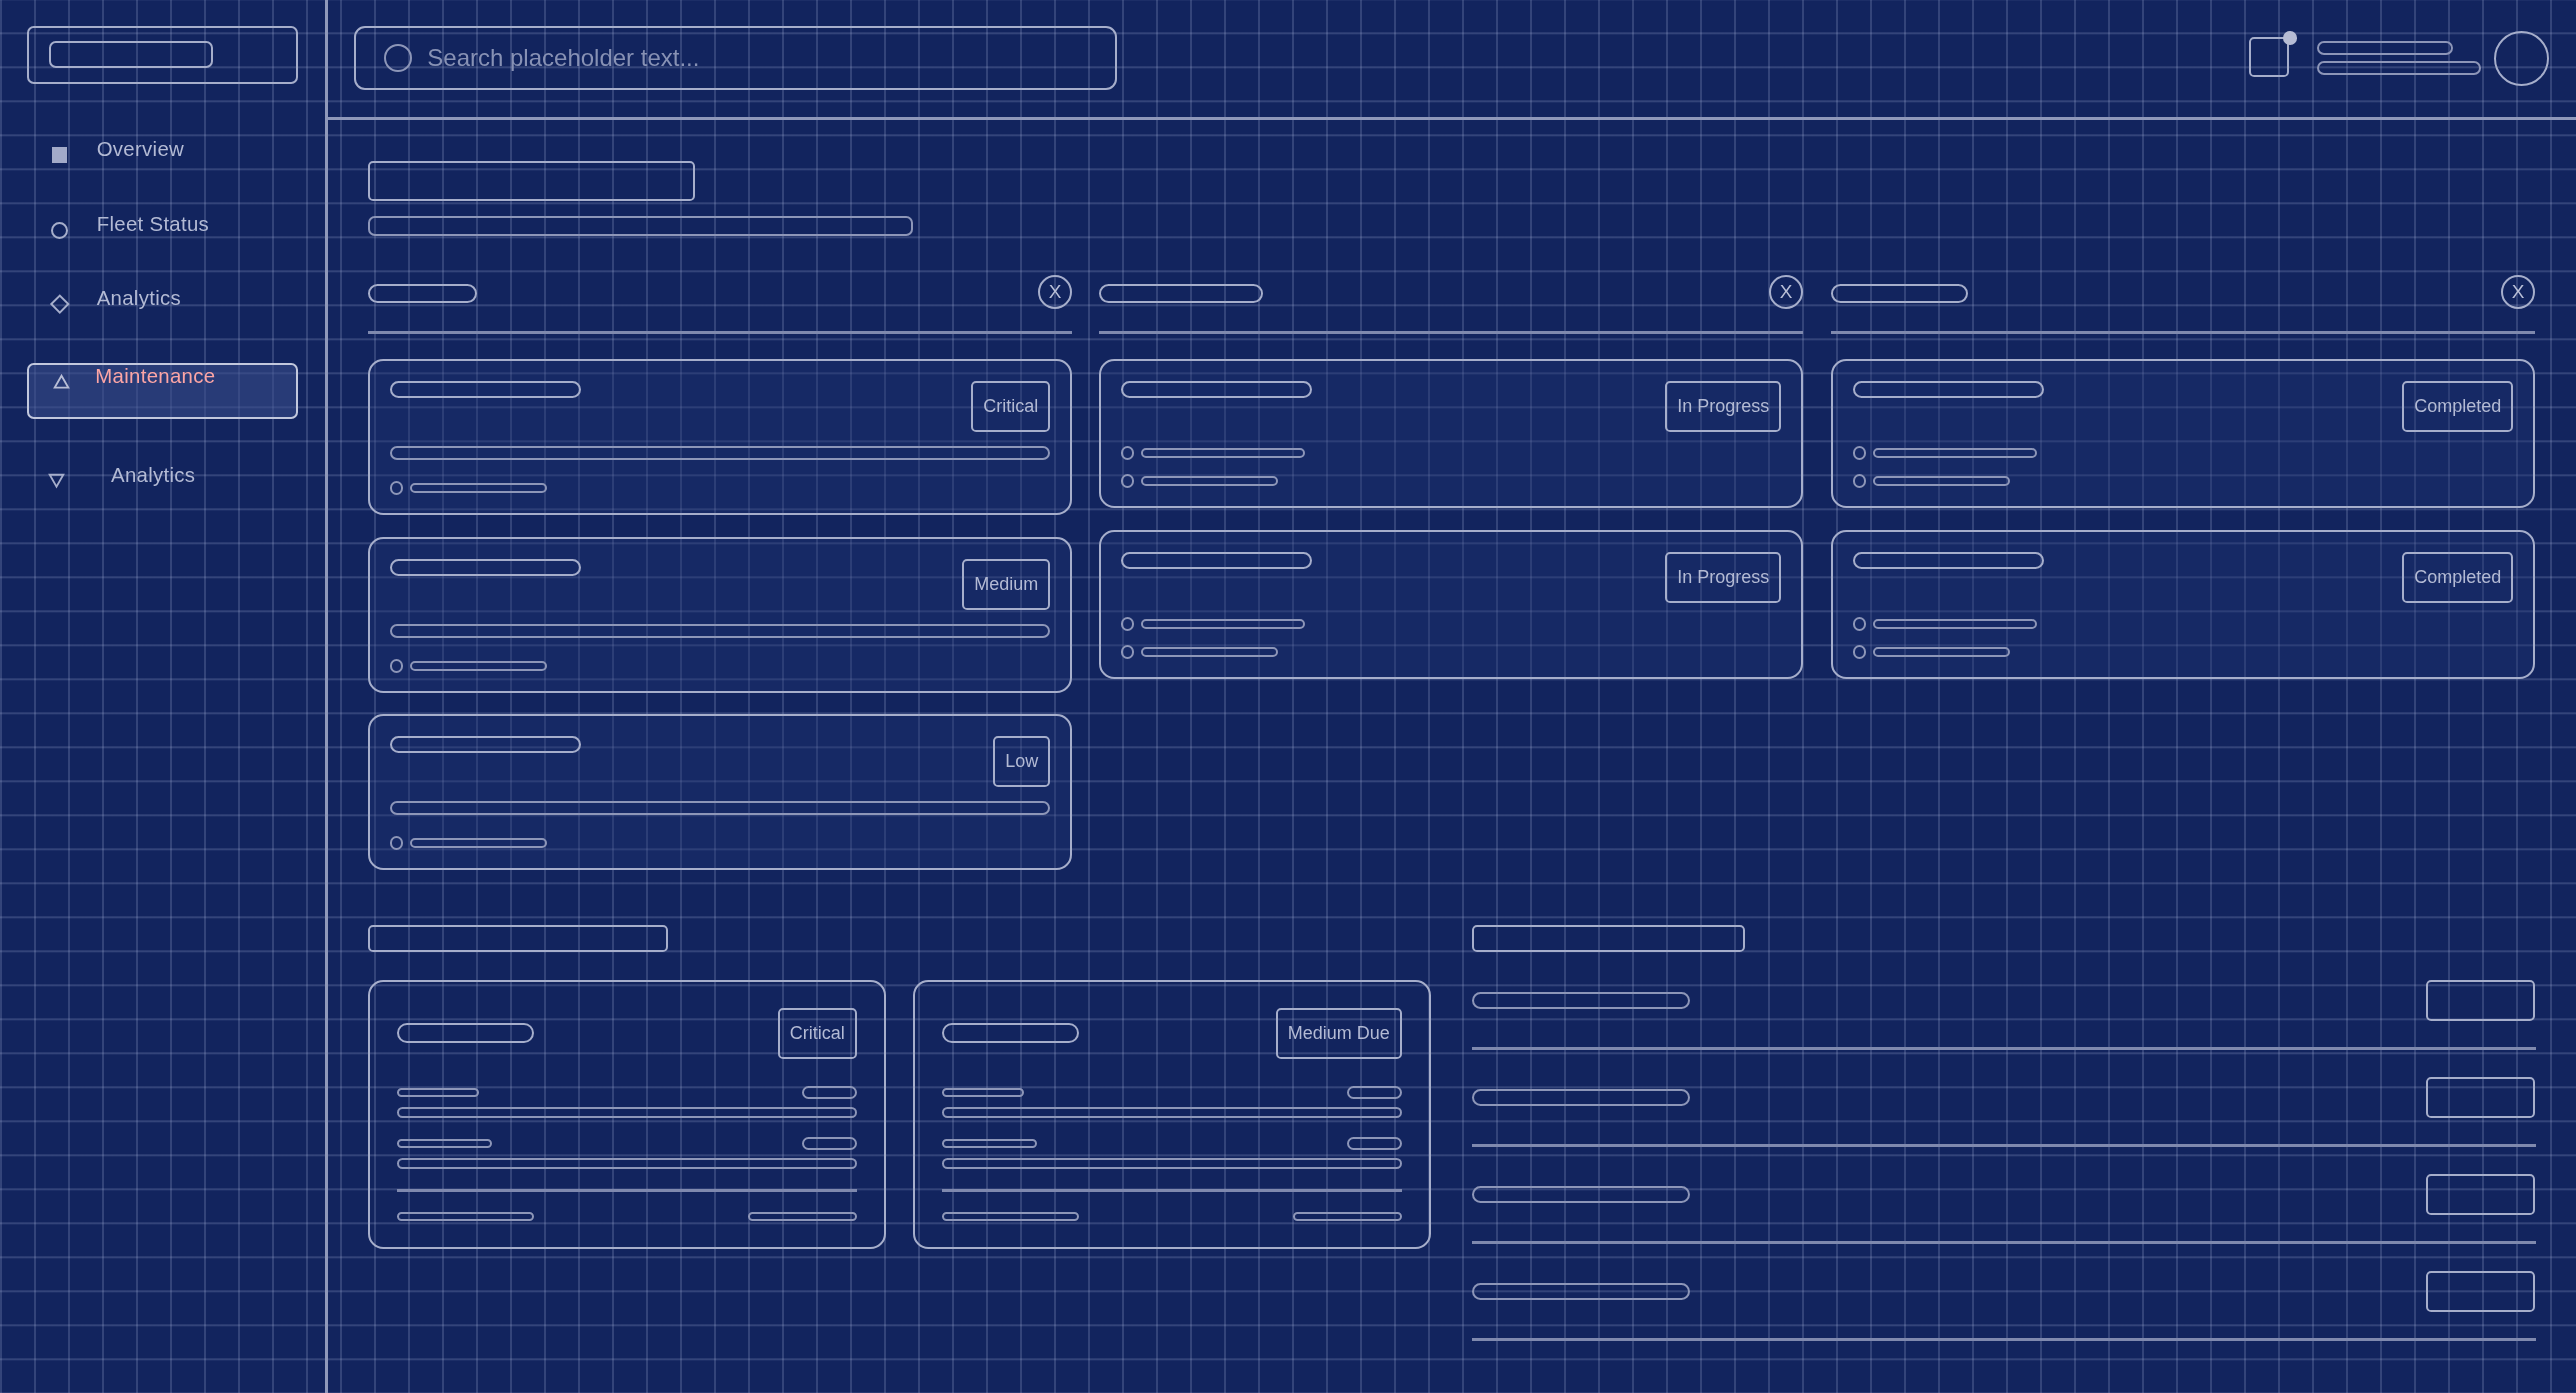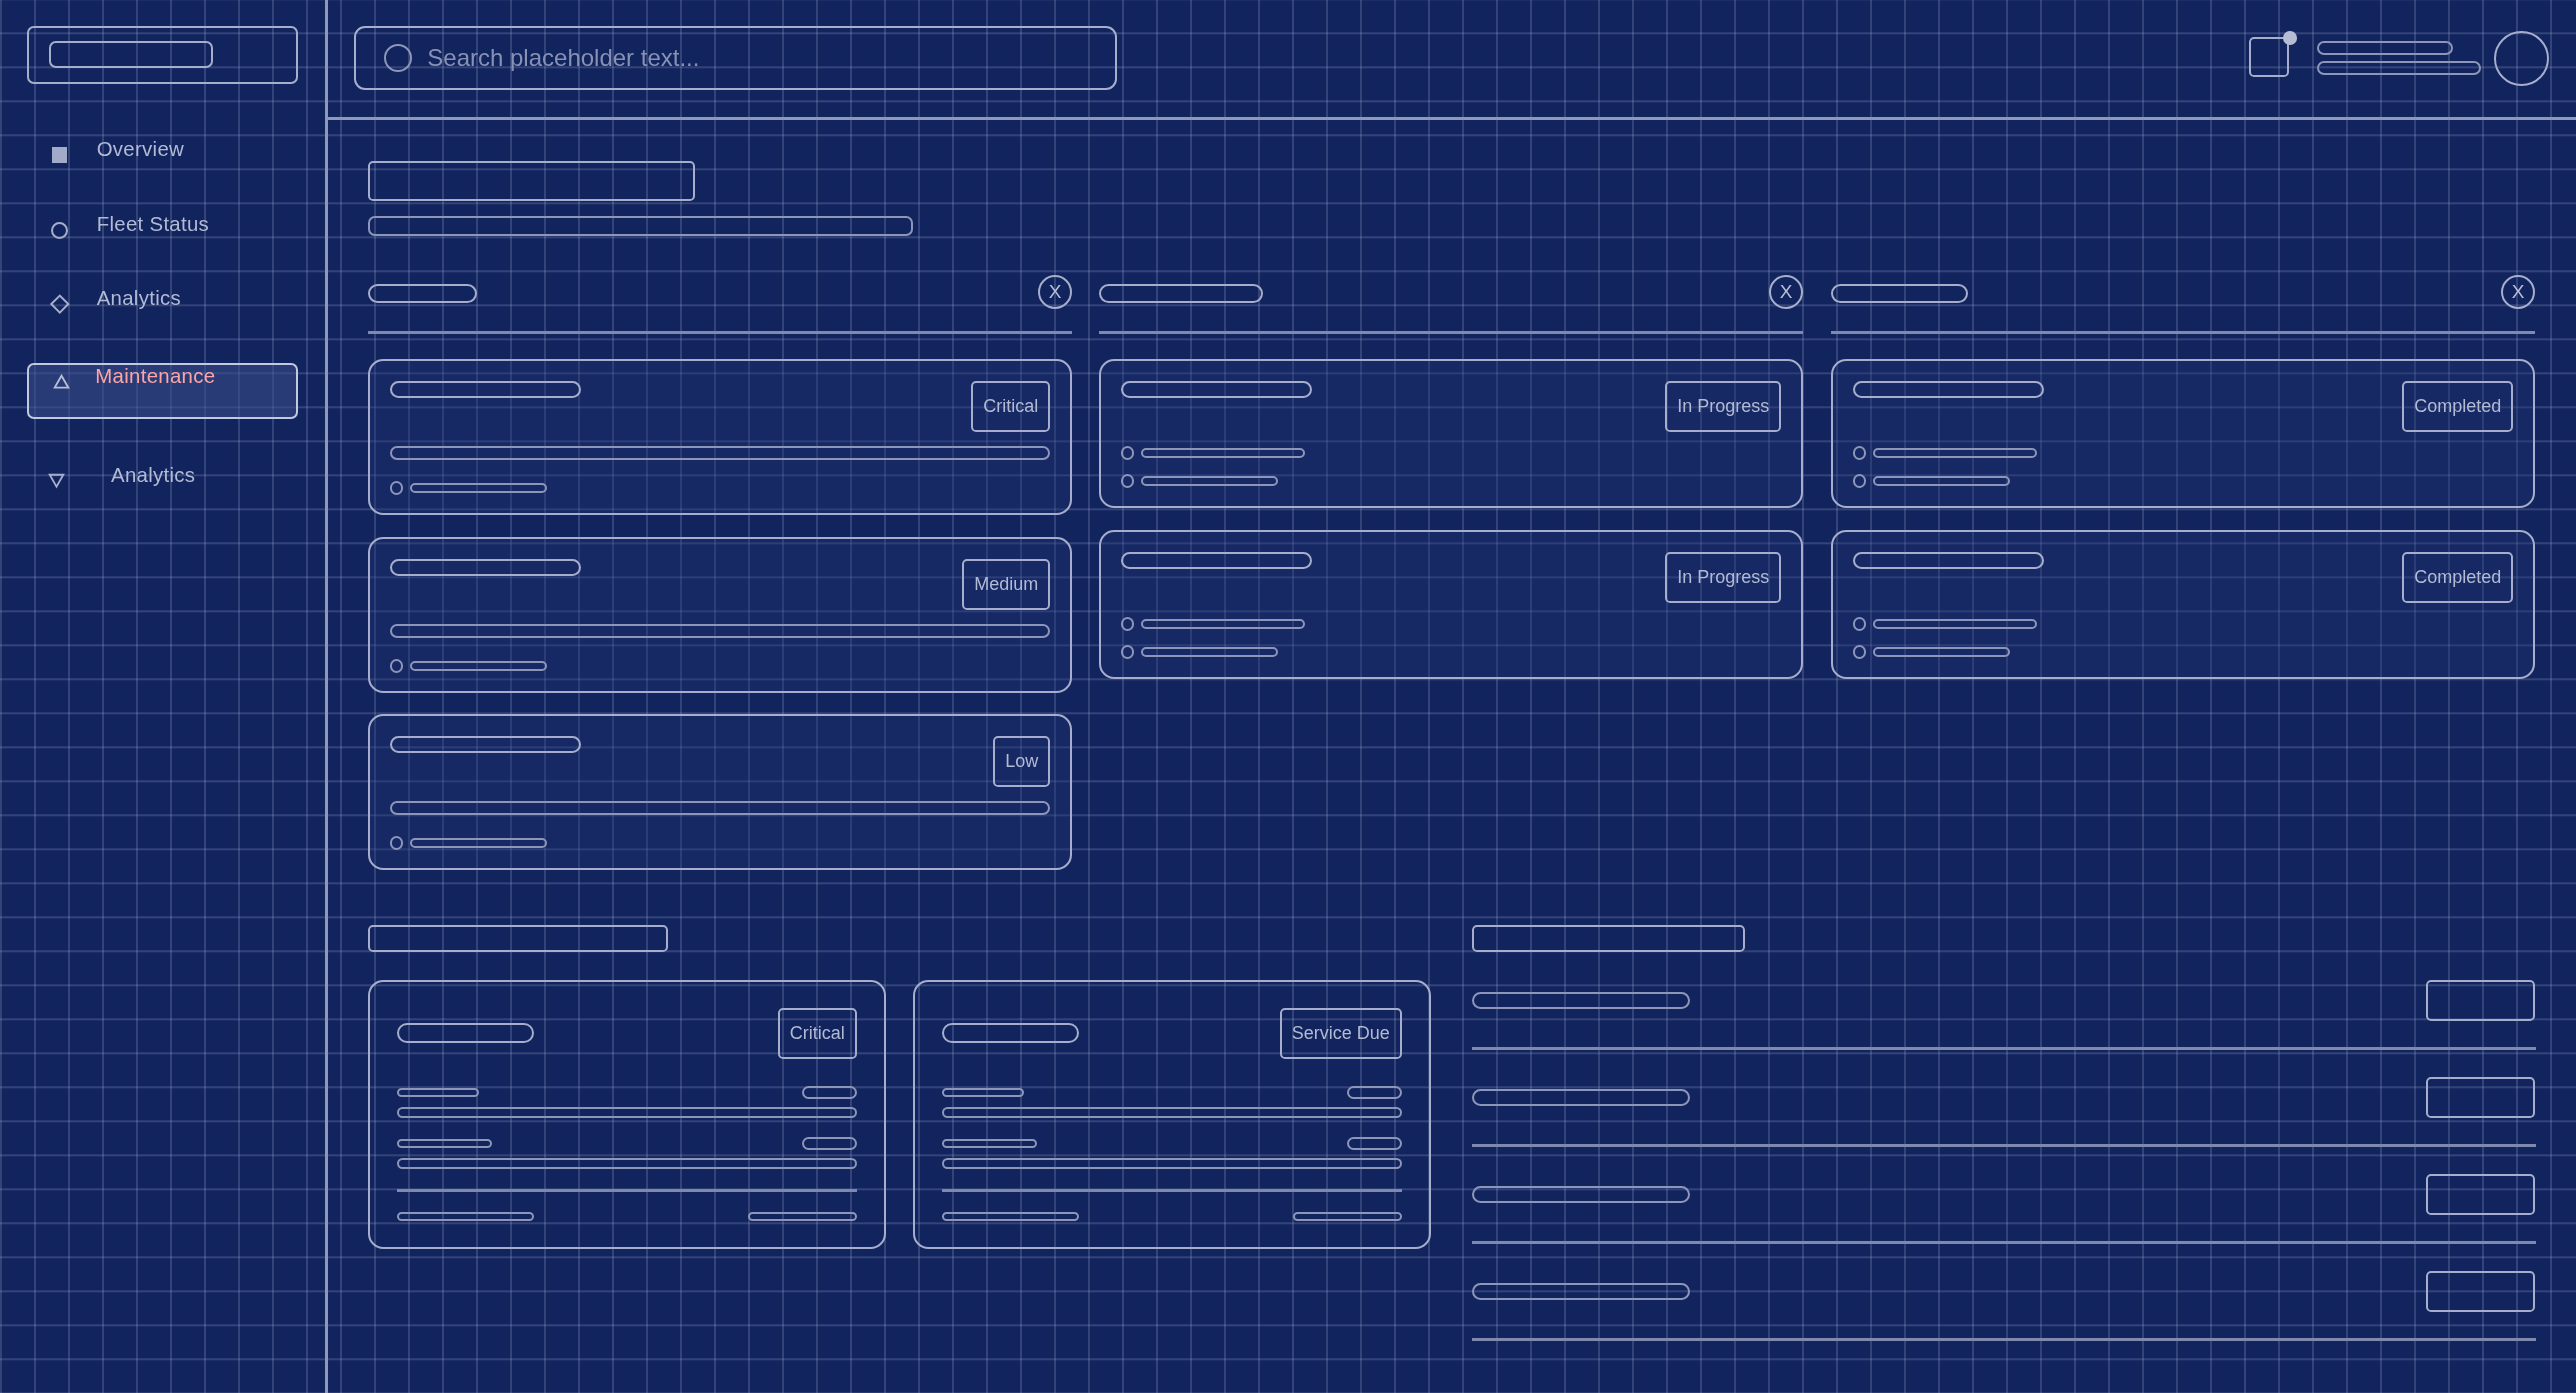--- a/index.html
+++ b/index.html
@@ -225,21 +225,21 @@
     <div class="abs vline" style="left:27px;top:157px;width:95px;"></div>
     <div class="abs vline" style="right:27px;top:155px;width:55px;height:12.8px;"></div>
     <div class="abs vbar" style="left:27px;top:176px;width:460px;"></div>
     <div class="abs vdivider" style="left:27px;top:207px;width:460px;"></div>
     <div class="abs vline" style="left:27px;top:230px;width:137px;"></div>
     <div class="abs vline" style="right:27px;top:230px;width:109px;"></div>
   </div>
 
   <div class="abs vcard" style="left:913px;width:518px;">
     <div class="abs outline pill" style="left:27px;top:41px;width:137px;height:20.4px;"></div>
-    <div class="abs badge" style="right:27px;top:25.6px;">Service Due</div>
+    <div class="abs badge" style="right:27px;top:25.6px;">Medium Due</div>
     <div class="abs vline" style="left:27px;top:106px;width:82px;"></div>
     <div class="abs vline" style="right:27px;top:104px;width:55px;height:12.8px;"></div>
     <div class="abs vbar" style="left:27px;top:125px;width:460px;"></div>
     <div class="abs vline" style="left:27px;top:157px;width:95px;"></div>
     <div class="abs vline" style="right:27px;top:155px;width:55px;height:12.8px;"></div>
     <div class="abs vbar" style="left:27px;top:176px;width:460px;"></div>
     <div class="abs vdivider" style="left:27px;top:207px;width:460px;"></div>
     <div class="abs vline" style="left:27px;top:230px;width:137px;"></div>
     <div class="abs vline" style="right:27px;top:230px;width:109px;"></div>
   </div>

